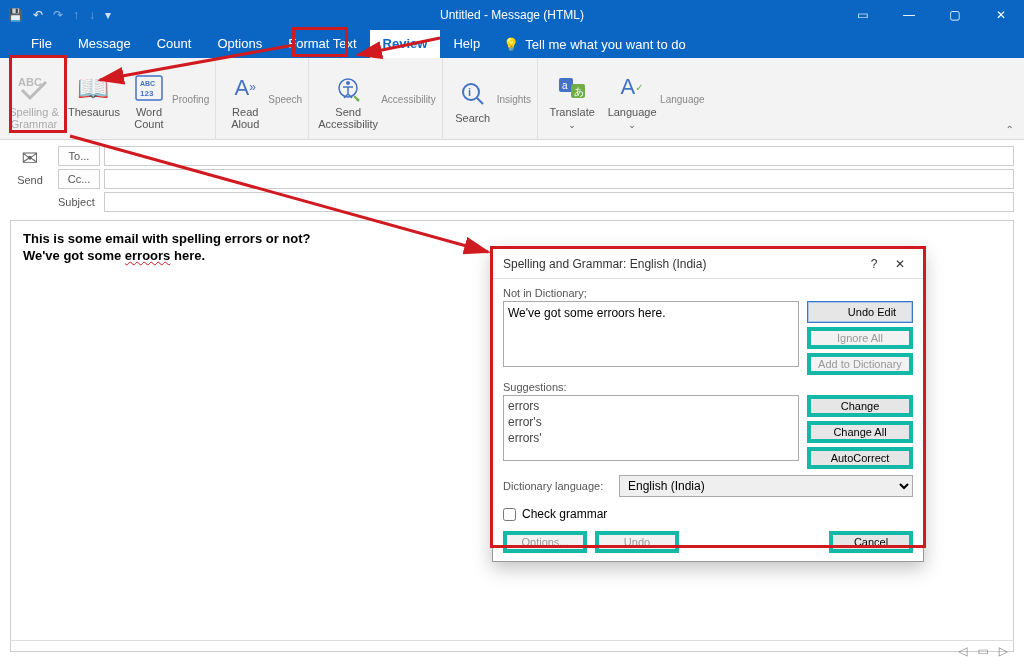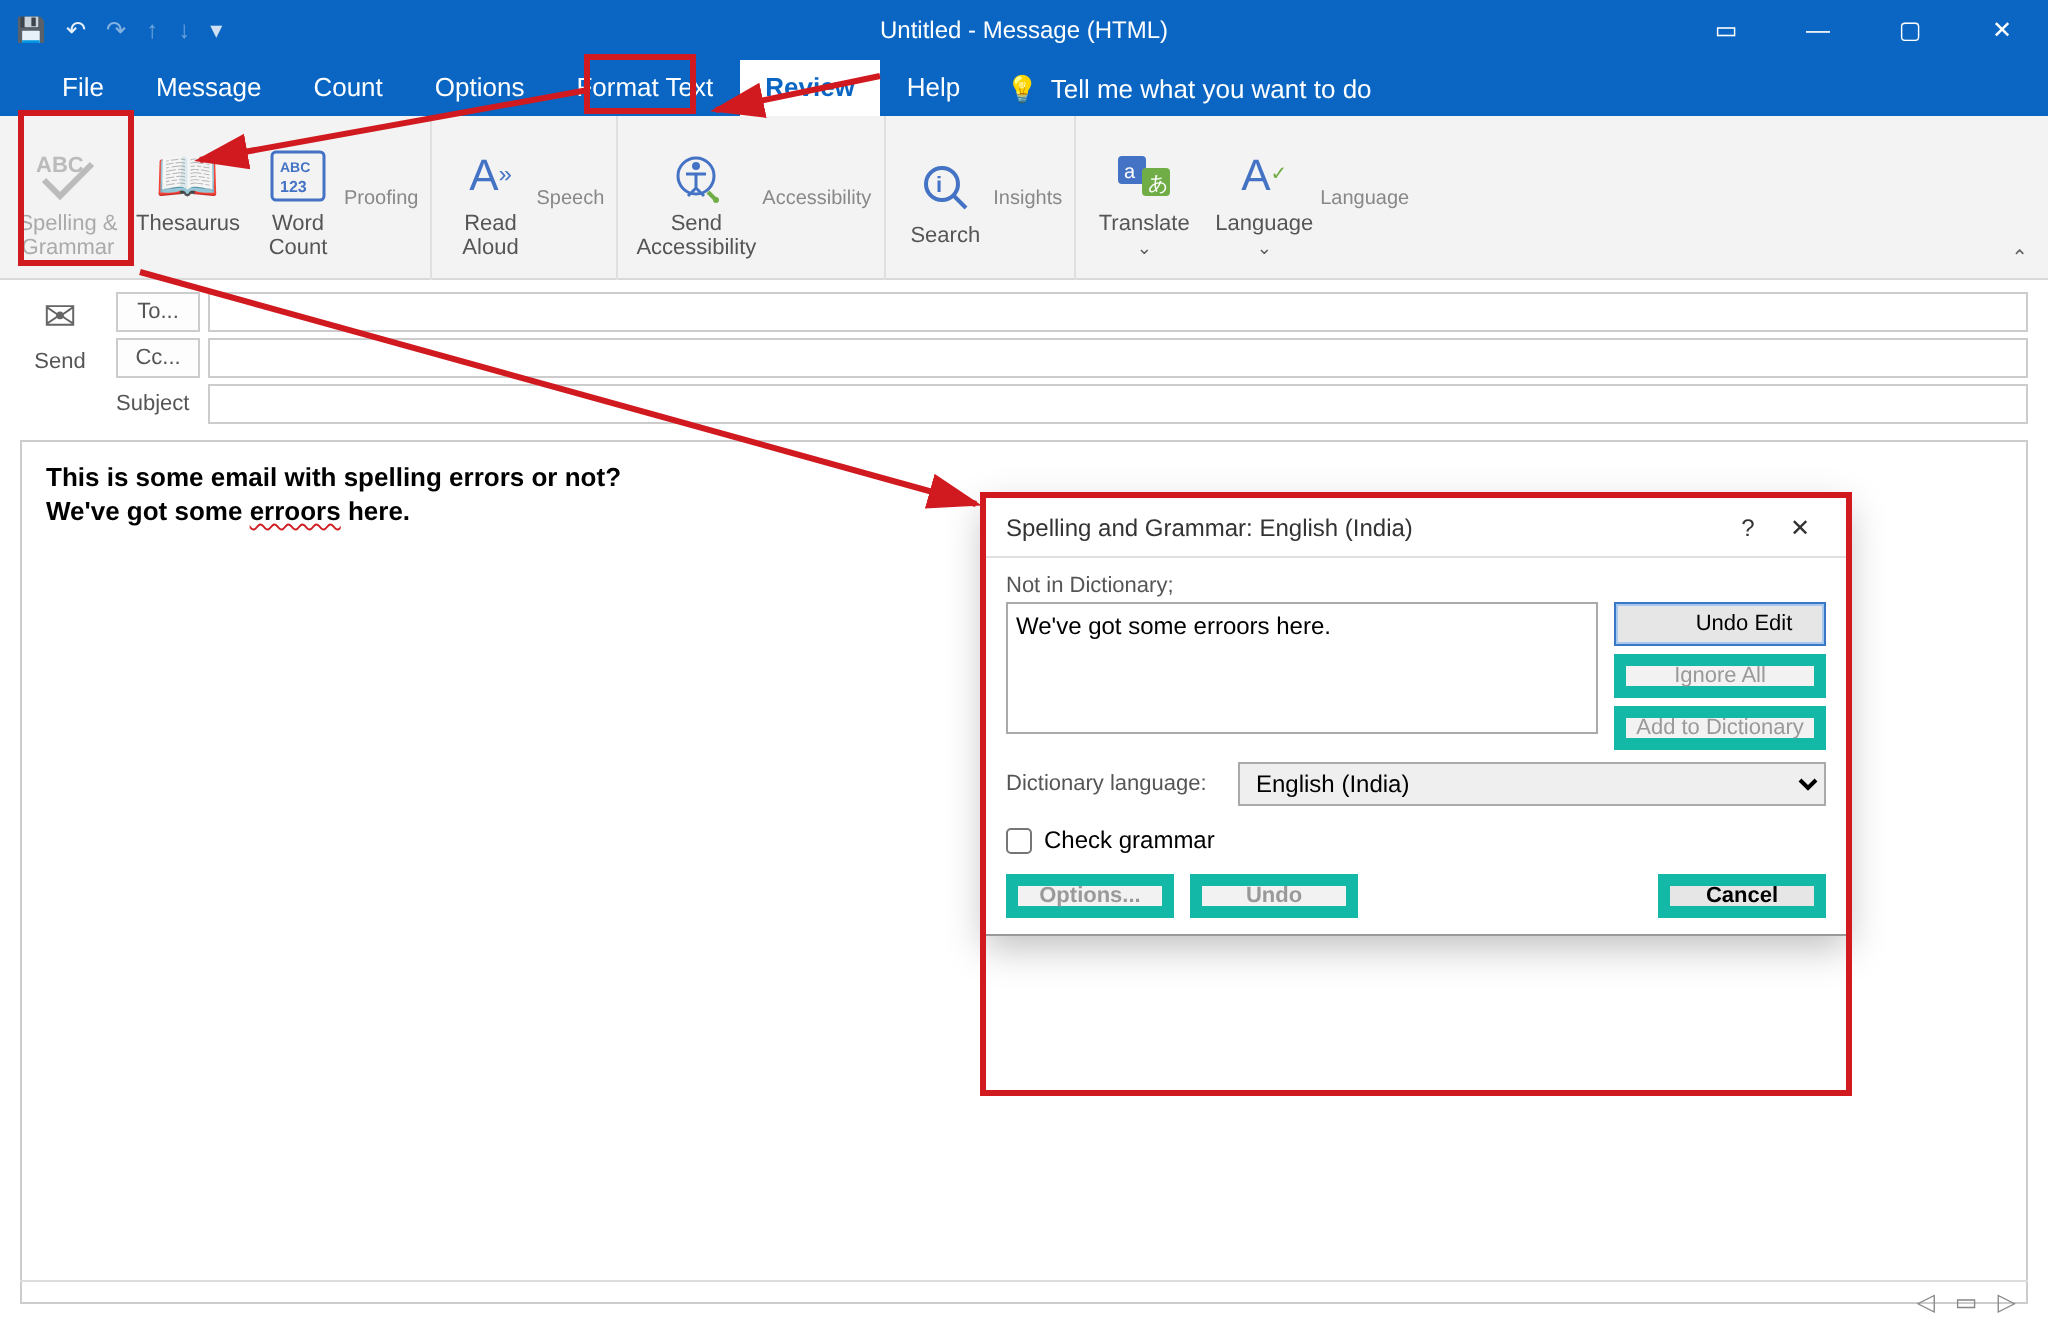--- a/index.html
+++ b/index.html
@@ -52,27 +52,27 @@
   .dlg-title .t { flex:1; font-size:12px; color:#333;}
   .dlg-title .q, .dlg-title .x { width:26px; text-align:center; cursor:pointer; color:#333;}
   .dlg-body { padding:8px 10px; display:flex; flex-direction:column; gap:4px;}
   .dlg-row { display:flex; gap:8px; align-items:flex-start;}
   .dlg-left { flex:1; display:flex; flex-direction:column; gap:2px;}
   .dlg-right { width:106px; display:flex; flex-direction:column; gap:4px;}
   .lbl { font-size:11px; color:#555;}
   textarea { width:100%; resize:none; font-family:inherit; font-size:12px; padding:4px; border:1px solid #aaa;}
   .suggestions { height:66px; border:1px solid #aaa; padding:2px 4px; overflow:auto; font-size:12px; color:#444;}
   .suggestions div { padding:1px 0;}
-  .btn { height:22px; border:6px solid #14b8a6; background:#e6e6e6; font-size:11px; cursor:pointer; display:flex; align-items:center; justify-content:center;}
+  .btn { height:22px; border:4px solid #14b8a6; background:#e6e6e6; font-size:11px; cursor:pointer; display:flex; align-items:center; justify-content:center;}
   .btn.primary { border:1px solid #3a77c4; box-shadow: inset 0 0 0 1px #a7c7ef; padding-left: 24px;}
   .btn.disabled { color:#999; background:#f2f2f2;}
   .langrow { display:flex; align-items:center; gap:6px; margin-top:2px;}
   select { flex:1; height:22px; border:1px solid #aaa; font-size:12px; padding:0 4px;}
   .chk { display:flex; align-items:center; gap:6px; margin-top:6px;}
-  .bottom-row { display:flex; gap:8px; margin-top:6px;font-weight:bold;}
+  .bottom-row { display:flex; gap:8px; margin-top:6px;}
   .bottom-row .spc { flex:1;}
   .bottom-row .btn { width:84px;}
 
   
   svg.overlay { position:absolute; left:0; top:0; pointer-events:none; z-index:49; width:1024px; height:666px;}
 </style>
 </head>
 <body>
 
 <div class="titlebar">
@@ -257,20 +257,35 @@
         <div class="lbl">Not in Dictionary;</div>
         <textarea rows="4" style="">We've got some erroors here.</textarea>
       </div>
       <div class="dlg-right" style="padding-top:14px">
         <div class="btn primary">Undo Edit</div>
         <div class="btn disabled">Ignore All</div>
         <div class="btn disabled">Add to Dictionary</div>
       </div>
     </div>
 
+    <div class="dlg-row" style="margin-top:2px">
+      <div class="dlg-left">
+        <div class="lbl">Suggestions:</div>
+        <div class="suggestions" id="suggestions">
+            <div>errors</div>
+            <div>error's</div>
+            <div>errors'</div>
+          </div>
+      </div>
+      <div class="dlg-right" style="padding-top:14px">
+        <div class="btn">Change</div>
+        <div class="btn">Change All</div>
+        <div class="btn">AutoCorrect</div>
+      </div>
+    </div>
 
     <div class="langrow">
       <span class="lbl" style="width:110px">Dictionary language:</span>
       <select><option>English (India)</option></select>
     </div>
 
     <label class="chk">
       <input type="checkbox" style="">
       <span>Check grammar</span>
     </label>

